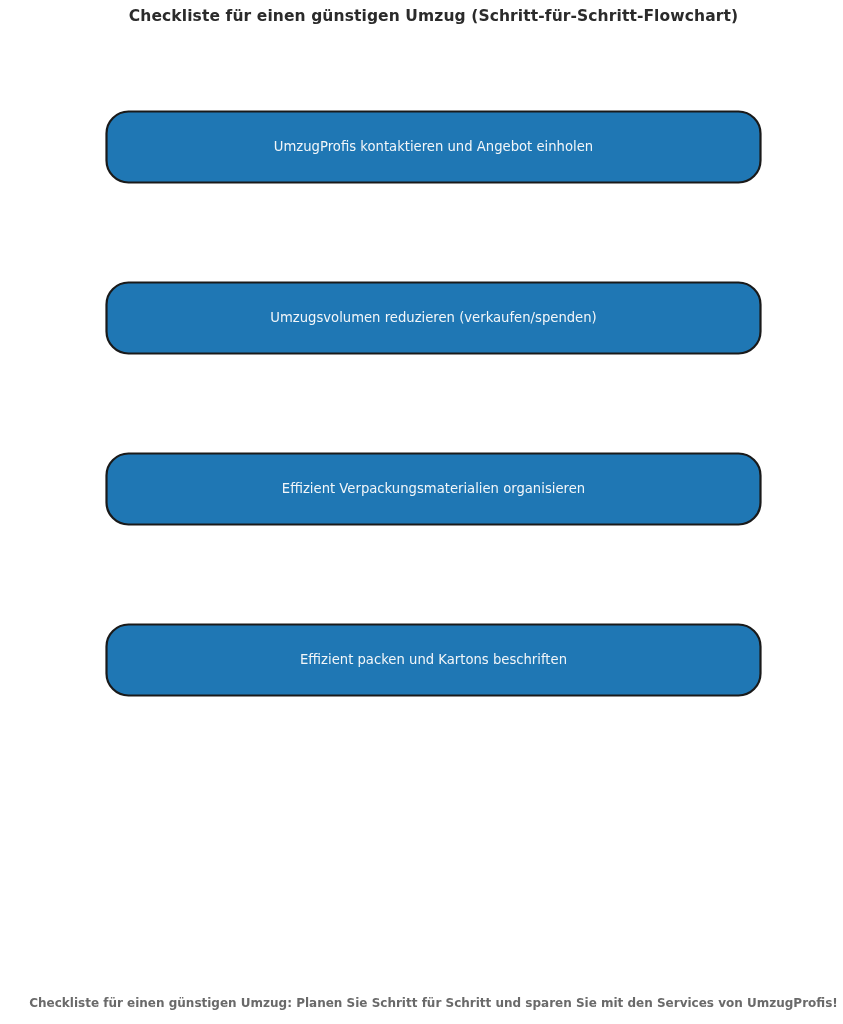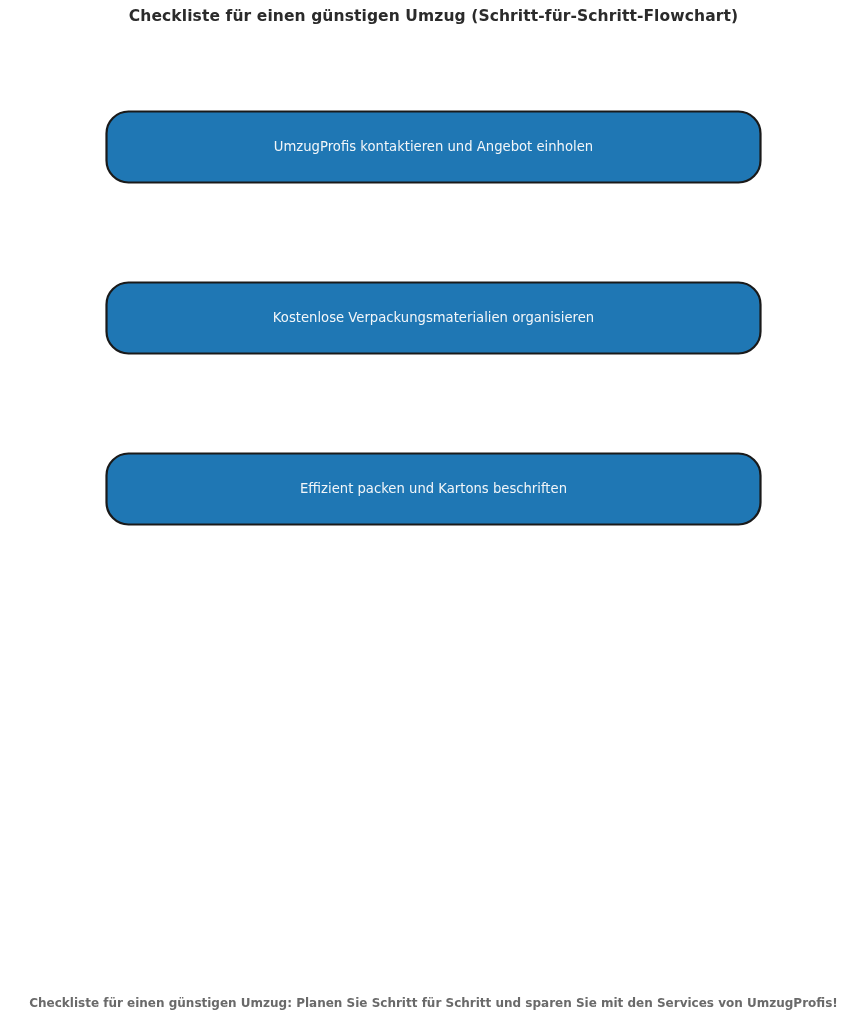--- a/index.html
+++ b/index.html
@@ -109,26 +109,32 @@
   <div id="node-stack">
 
     <div class="flow-node">
       <svg class="node-shape" viewBox="0 0 657 74" preserveAspectRatio="none">
         <rect x="1.5" y="1.5" width="654" height="71" rx="22" ry="22" fill="#1f77b4" stroke="#1a1a1a" stroke-width="2.2"></rect>
       </svg>
       <div class="node-label">UmzugProfis kontaktieren und Angebot einholen</div>
     </div>
 
 
+    <div class="flow-node">
+      <svg class="node-shape" viewBox="0 0 657 74" preserveAspectRatio="none">
+        <rect x="1.5" y="1.5" width="654" height="71" rx="22" ry="22" fill="#1f77b4" stroke="#1a1a1a" stroke-width="2.2"></rect>
+      </svg>
+      <div class="node-label">Umzugsvolumen reduzieren (verkaufen/spenden)</div>
+    </div>
 
     <div class="flow-node">
       <svg class="node-shape" viewBox="0 0 657 74" preserveAspectRatio="none">
         <rect x="1.5" y="1.5" width="654" height="71" rx="22" ry="22" fill="#1f77b4" stroke="#1a1a1a" stroke-width="2.2"></rect>
       </svg>
-      <div class="node-label">Kostenlose Verpackungsmaterialien organisieren</div>
+      <div class="node-label">Effizient Verpackungsmaterialien organisieren</div>
     </div>
 
     <div class="flow-node">
       <svg class="node-shape" viewBox="0 0 657 74" preserveAspectRatio="none">
         <rect x="1.5" y="1.5" width="654" height="71" rx="22" ry="22" fill="#1f77b4" stroke="#1a1a1a" stroke-width="2.2"></rect>
       </svg>
       <div class="node-label">Effizient packen und Kartons beschriften</div>
     </div>
 
   </div>

